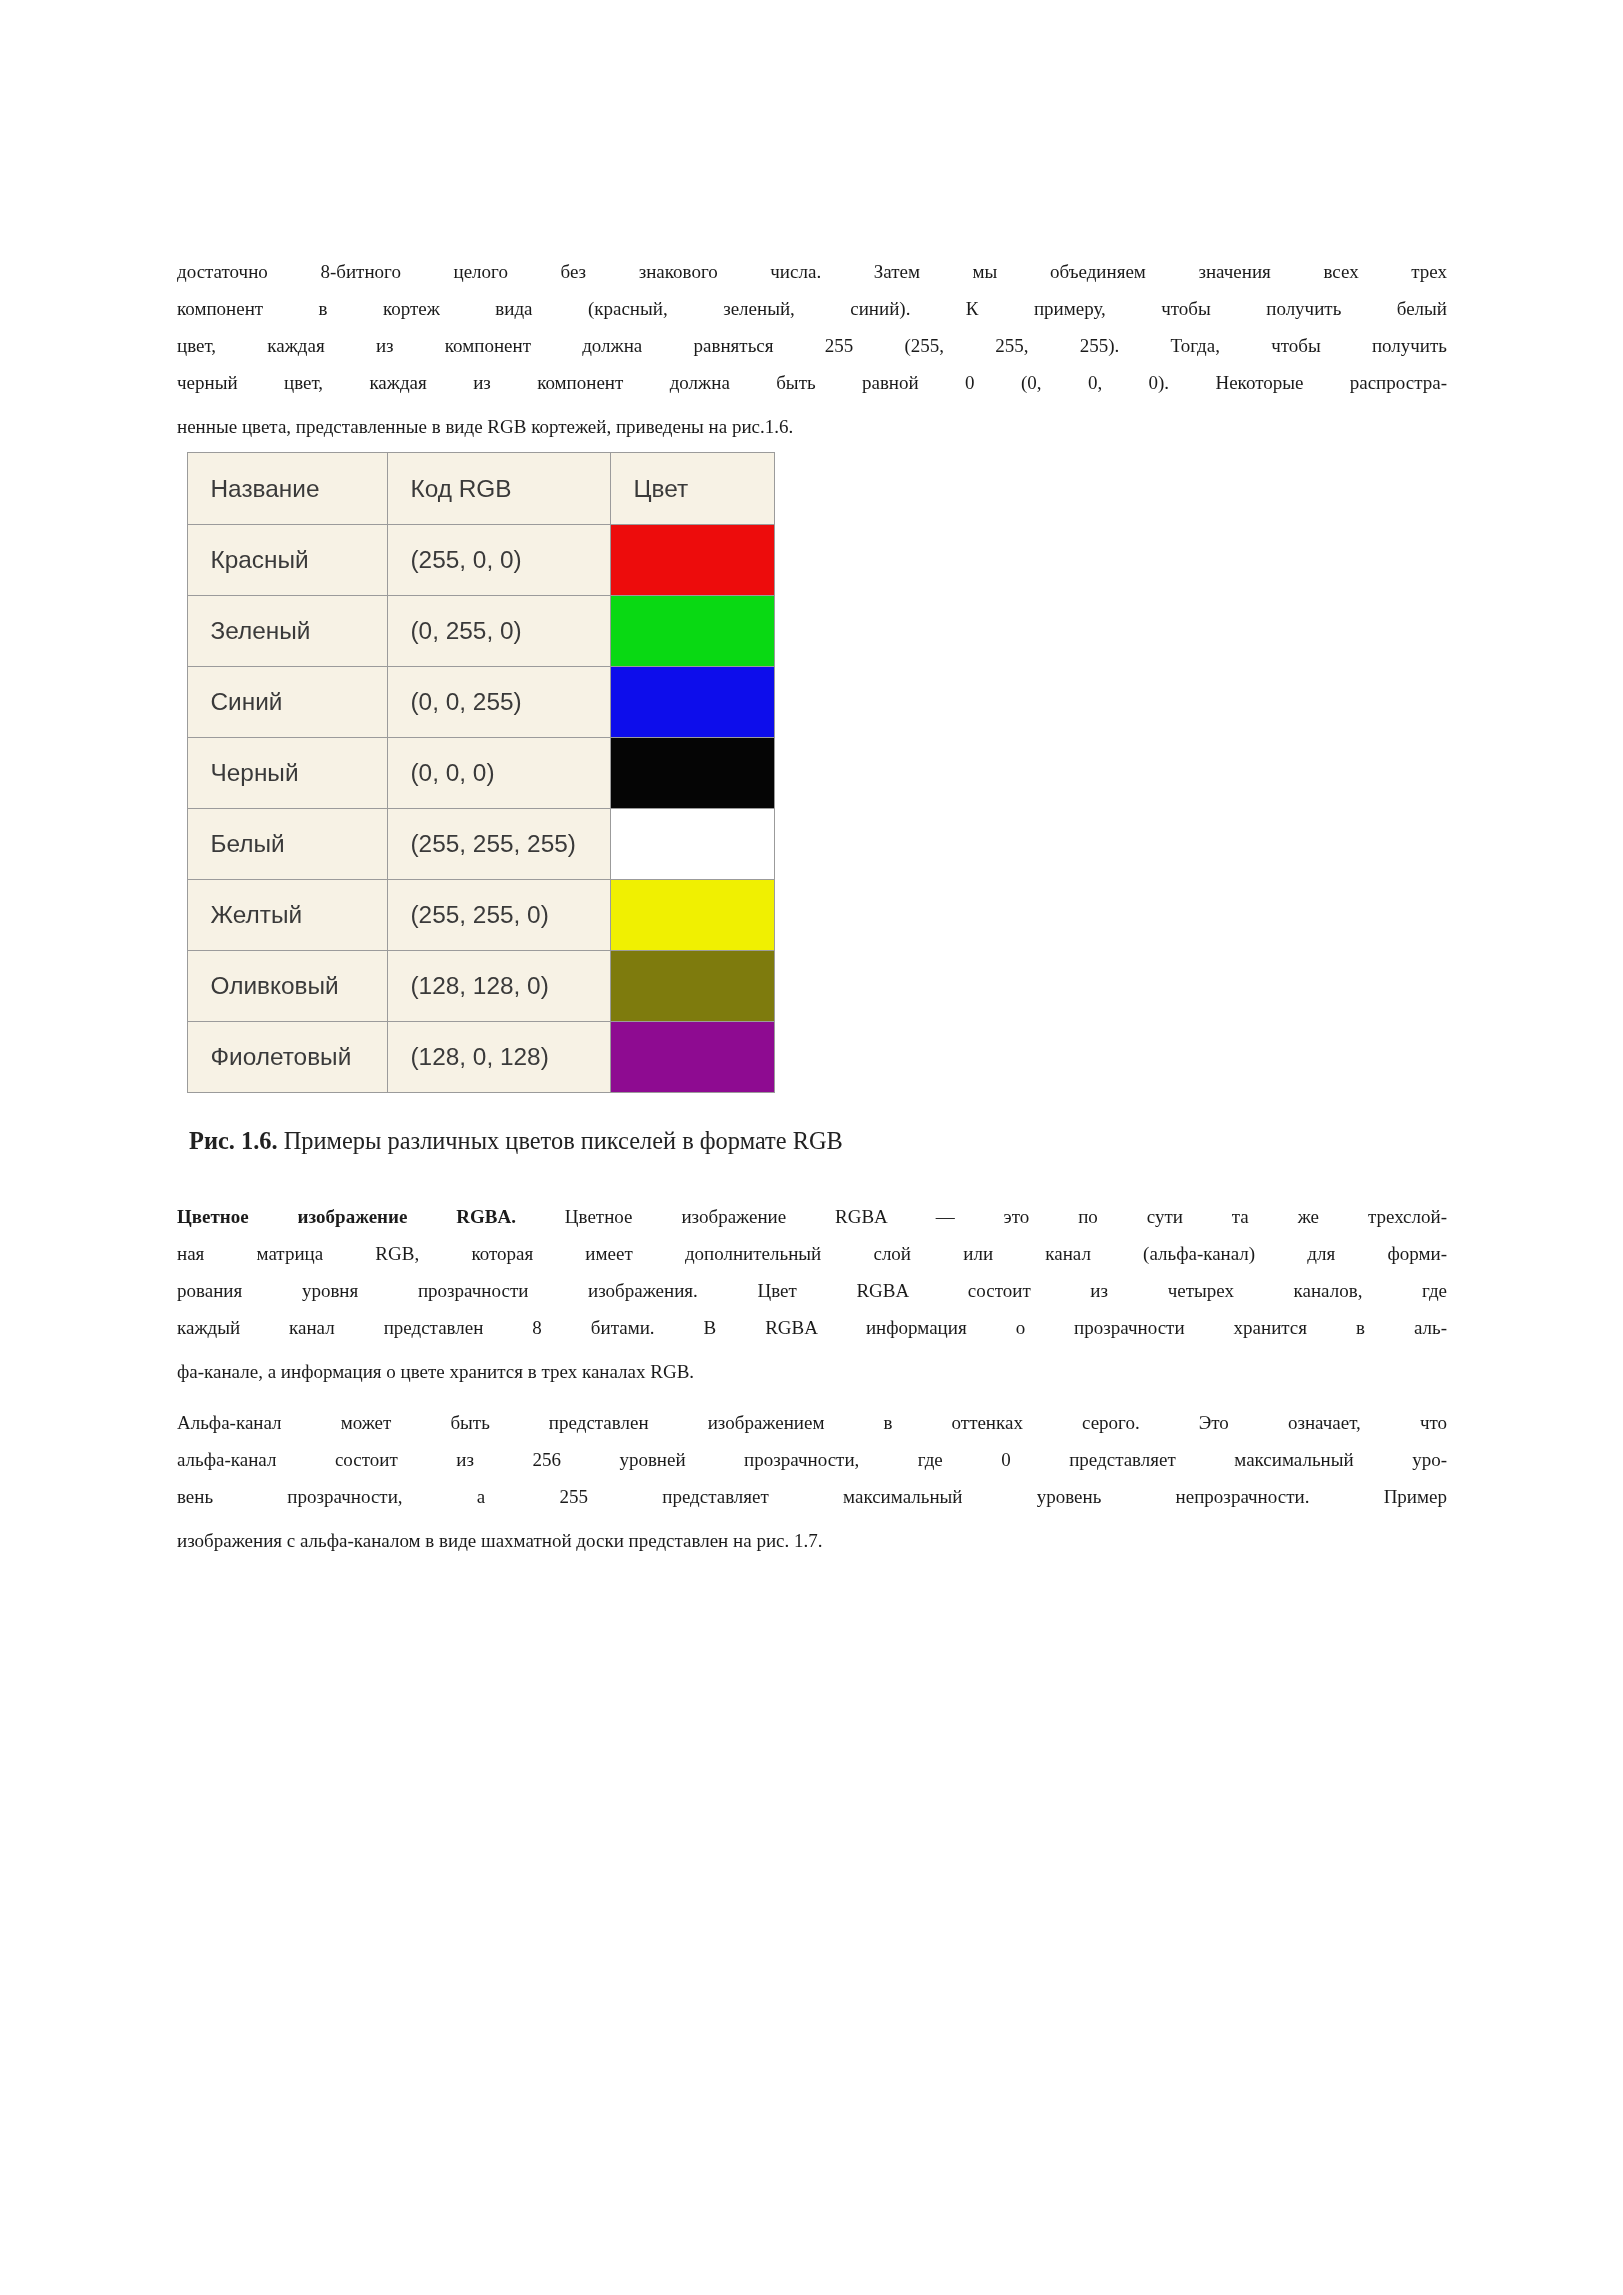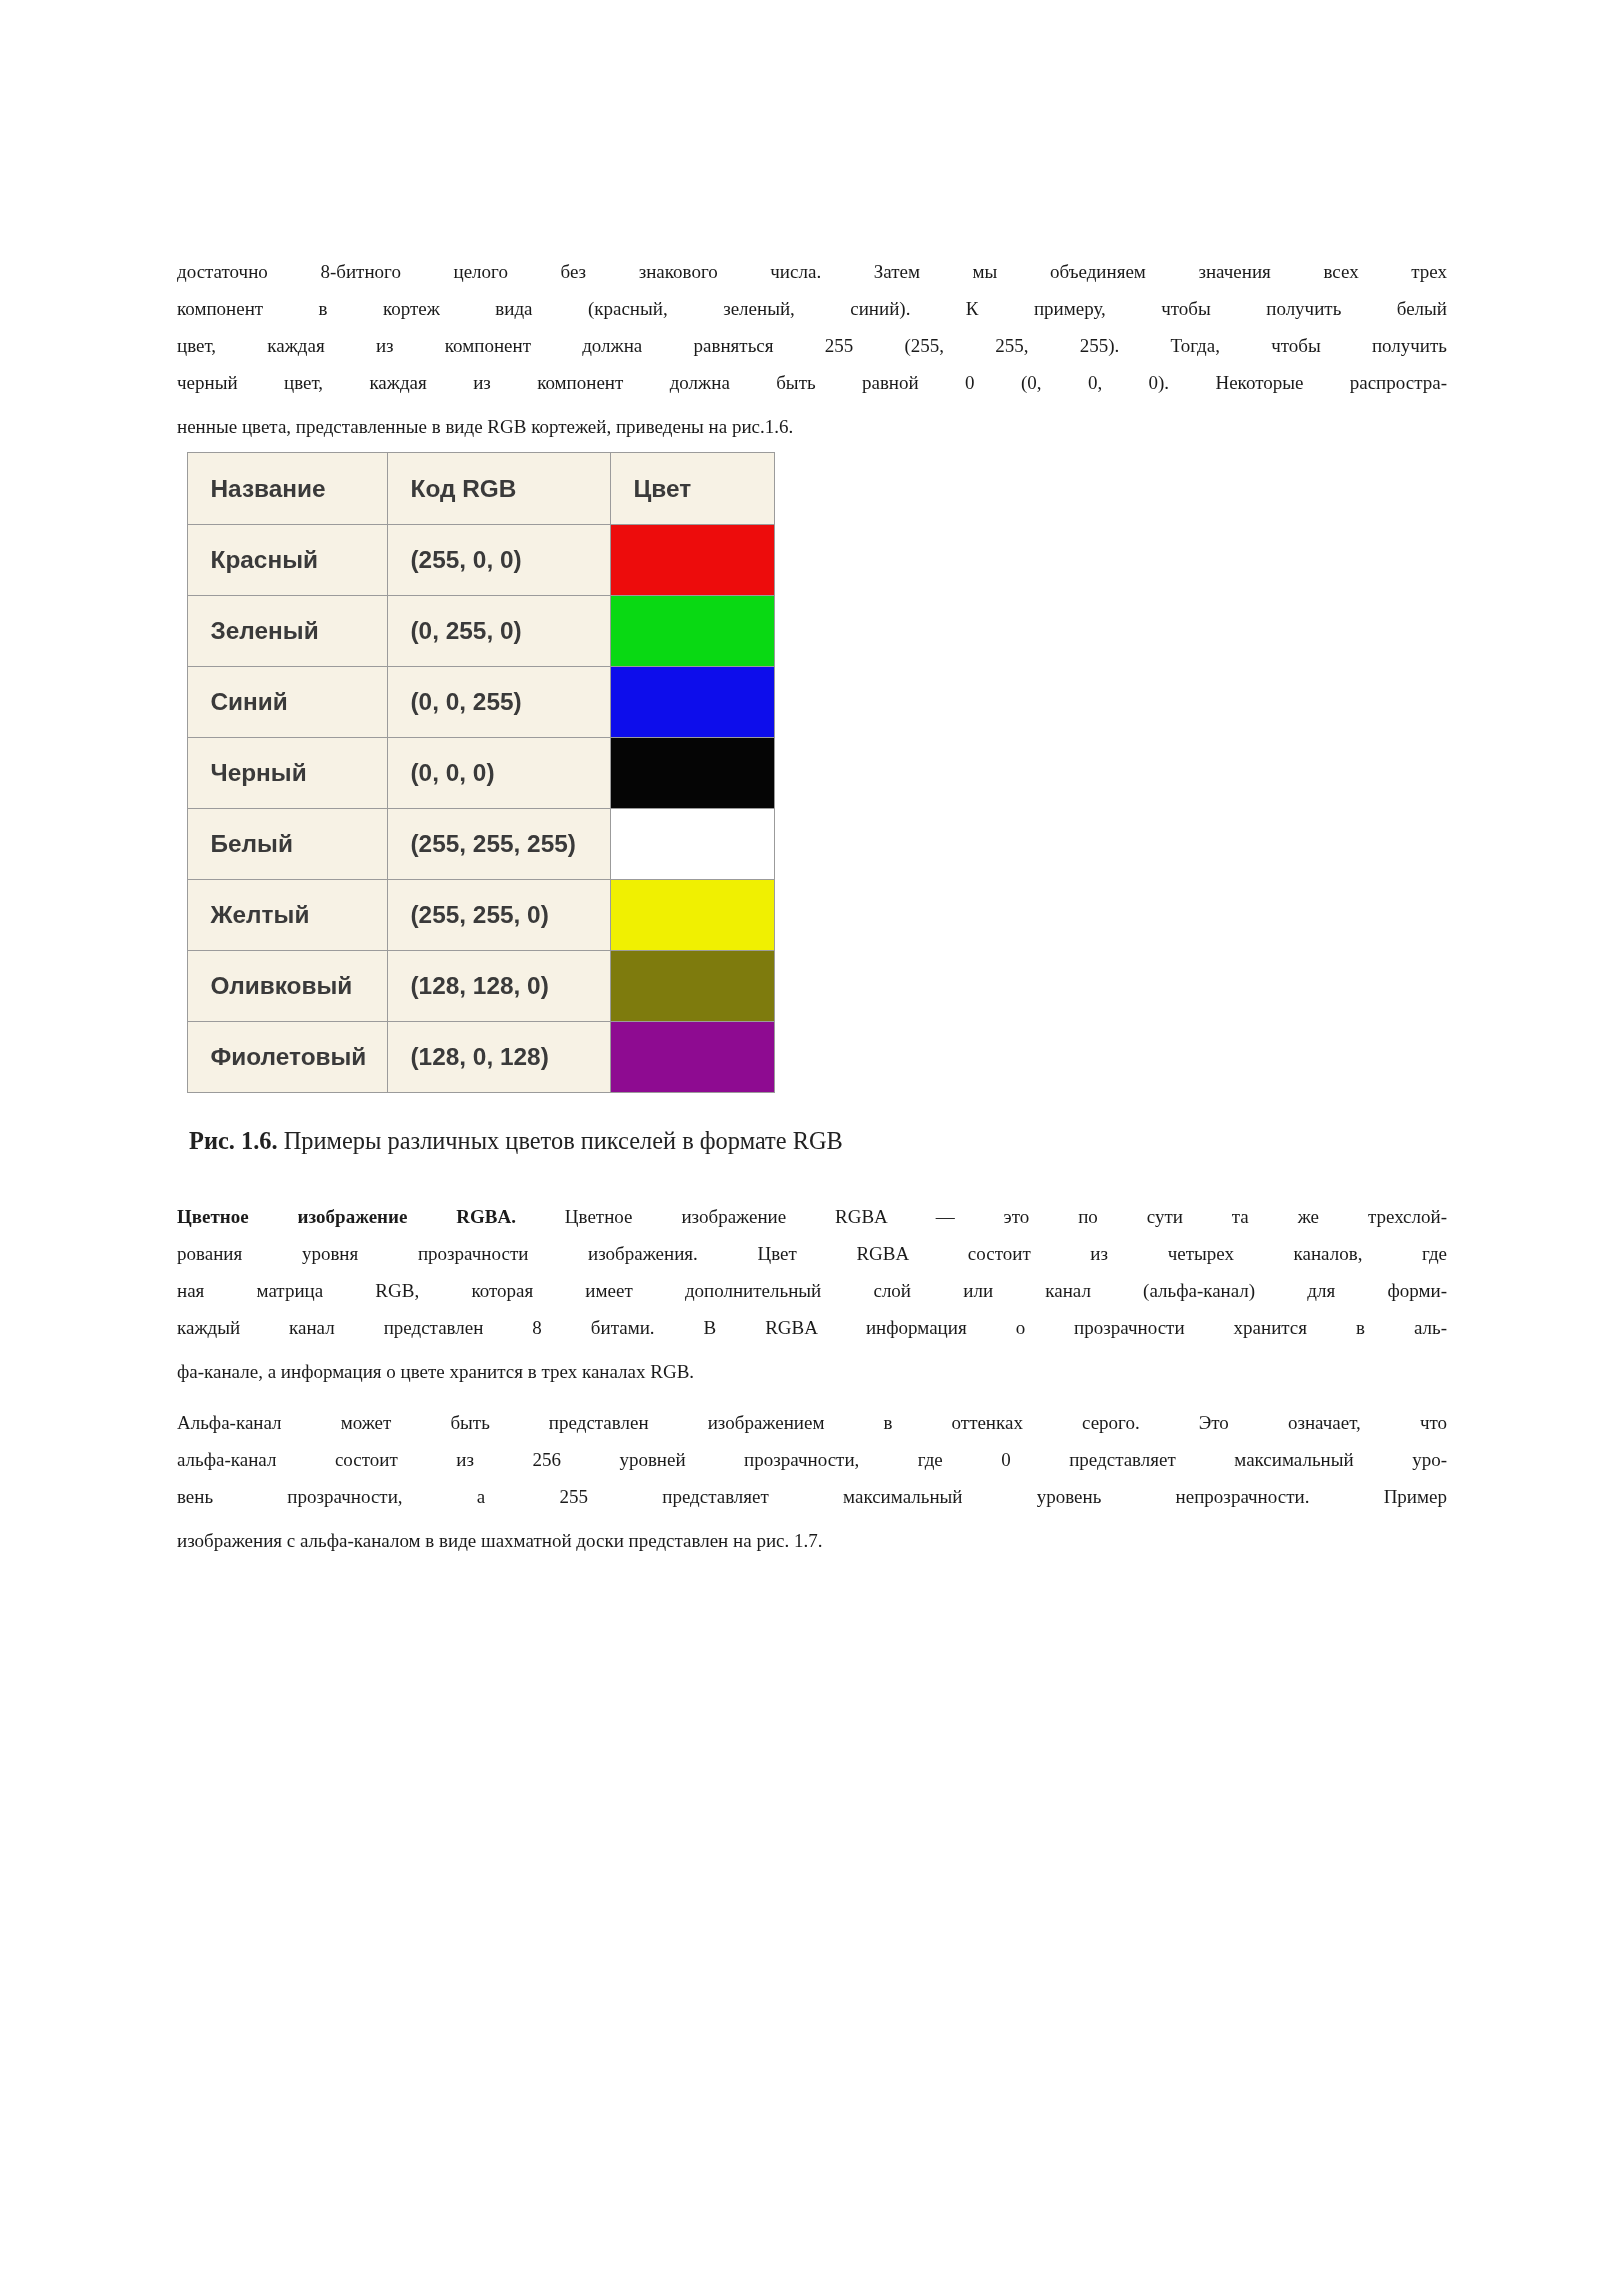--- a/index.html
+++ b/index.html
@@ -58,21 +58,21 @@
   #color-table col.c1 { width: 200px; }
   #color-table col.c2 { width: 223px; }
   #color-table col.c3 { width: 164px; }
   #color-table th, #color-table td {
     border: 1.3px solid var(--cell-border, #9b9b9b);
   }
   #color-table th, #color-table td.text-cell {
     background: var(--cell-bg, #f7f2e5);
     font-family: "Liberation Sans", "DejaVu Sans", sans-serif;
     font-size: 24.4px;
-    font-weight: bold;
+    font-weight: normal;
     color: var(--cell-text, #3a3a3a);
     text-align: left;
     vertical-align: middle;
     padding: 0 6.3px 0 22.5px;
   }
   #color-table thead th { height: 71px; }
   #color-table tbody td { height: 70px; }
   #color-table td.swatch-cell {
     padding: 0;
   }
@@ -145,22 +145,22 @@
     </tbody>
 </table>
 
 <p class="caption">
   <b>Рис. 1.6.</b>
   <span>Примеры различных цветов пикселей в формате RGB</span>
 </p>
 
 <div id="para2" class="para">
     <div class="jline"><b>Цветное изображение RGBA. </b>Цветное изображение RGBA — это по  сути та же трехслой-</div>
+    <div class="jline">ная матрица RGB, которая имеет дополнительный слой или канал (альфа-канал) для форми-</div>
     <div class="jline">рования уровня прозрачности изображения. Цвет RGBA состоит из четырех каналов, где</div>
-    <div class="jline">ная матрица RGB, которая имеет дополнительный слой или канал (альфа-канал) для форми-</div>
     <div class="jline">каждый канал представлен 8 битами. В RGBA информация о прозрачности хранится в аль-</div>
     <div class="jline last">фа-канале, а информация о цвете хранится в трех каналах RGB.</div>
   </div>
 
 <div id="para3" class="para">
     <div class="jline">Альфа-канал может быть представлен изображением в оттенках серого. Это означает, что</div>
     <div class="jline">альфа-канал состоит из 256 уровней прозрачности, где 0 представляет максимальный уро-</div>
     <div class="jline">вень прозрачности, а 255 представляет максимальный уровень непрозрачности. Пример</div>
     <div class="jline last">изображения с альфа-каналом в виде шахматной доски представлен на рис. 1.7.</div>
   </div>

